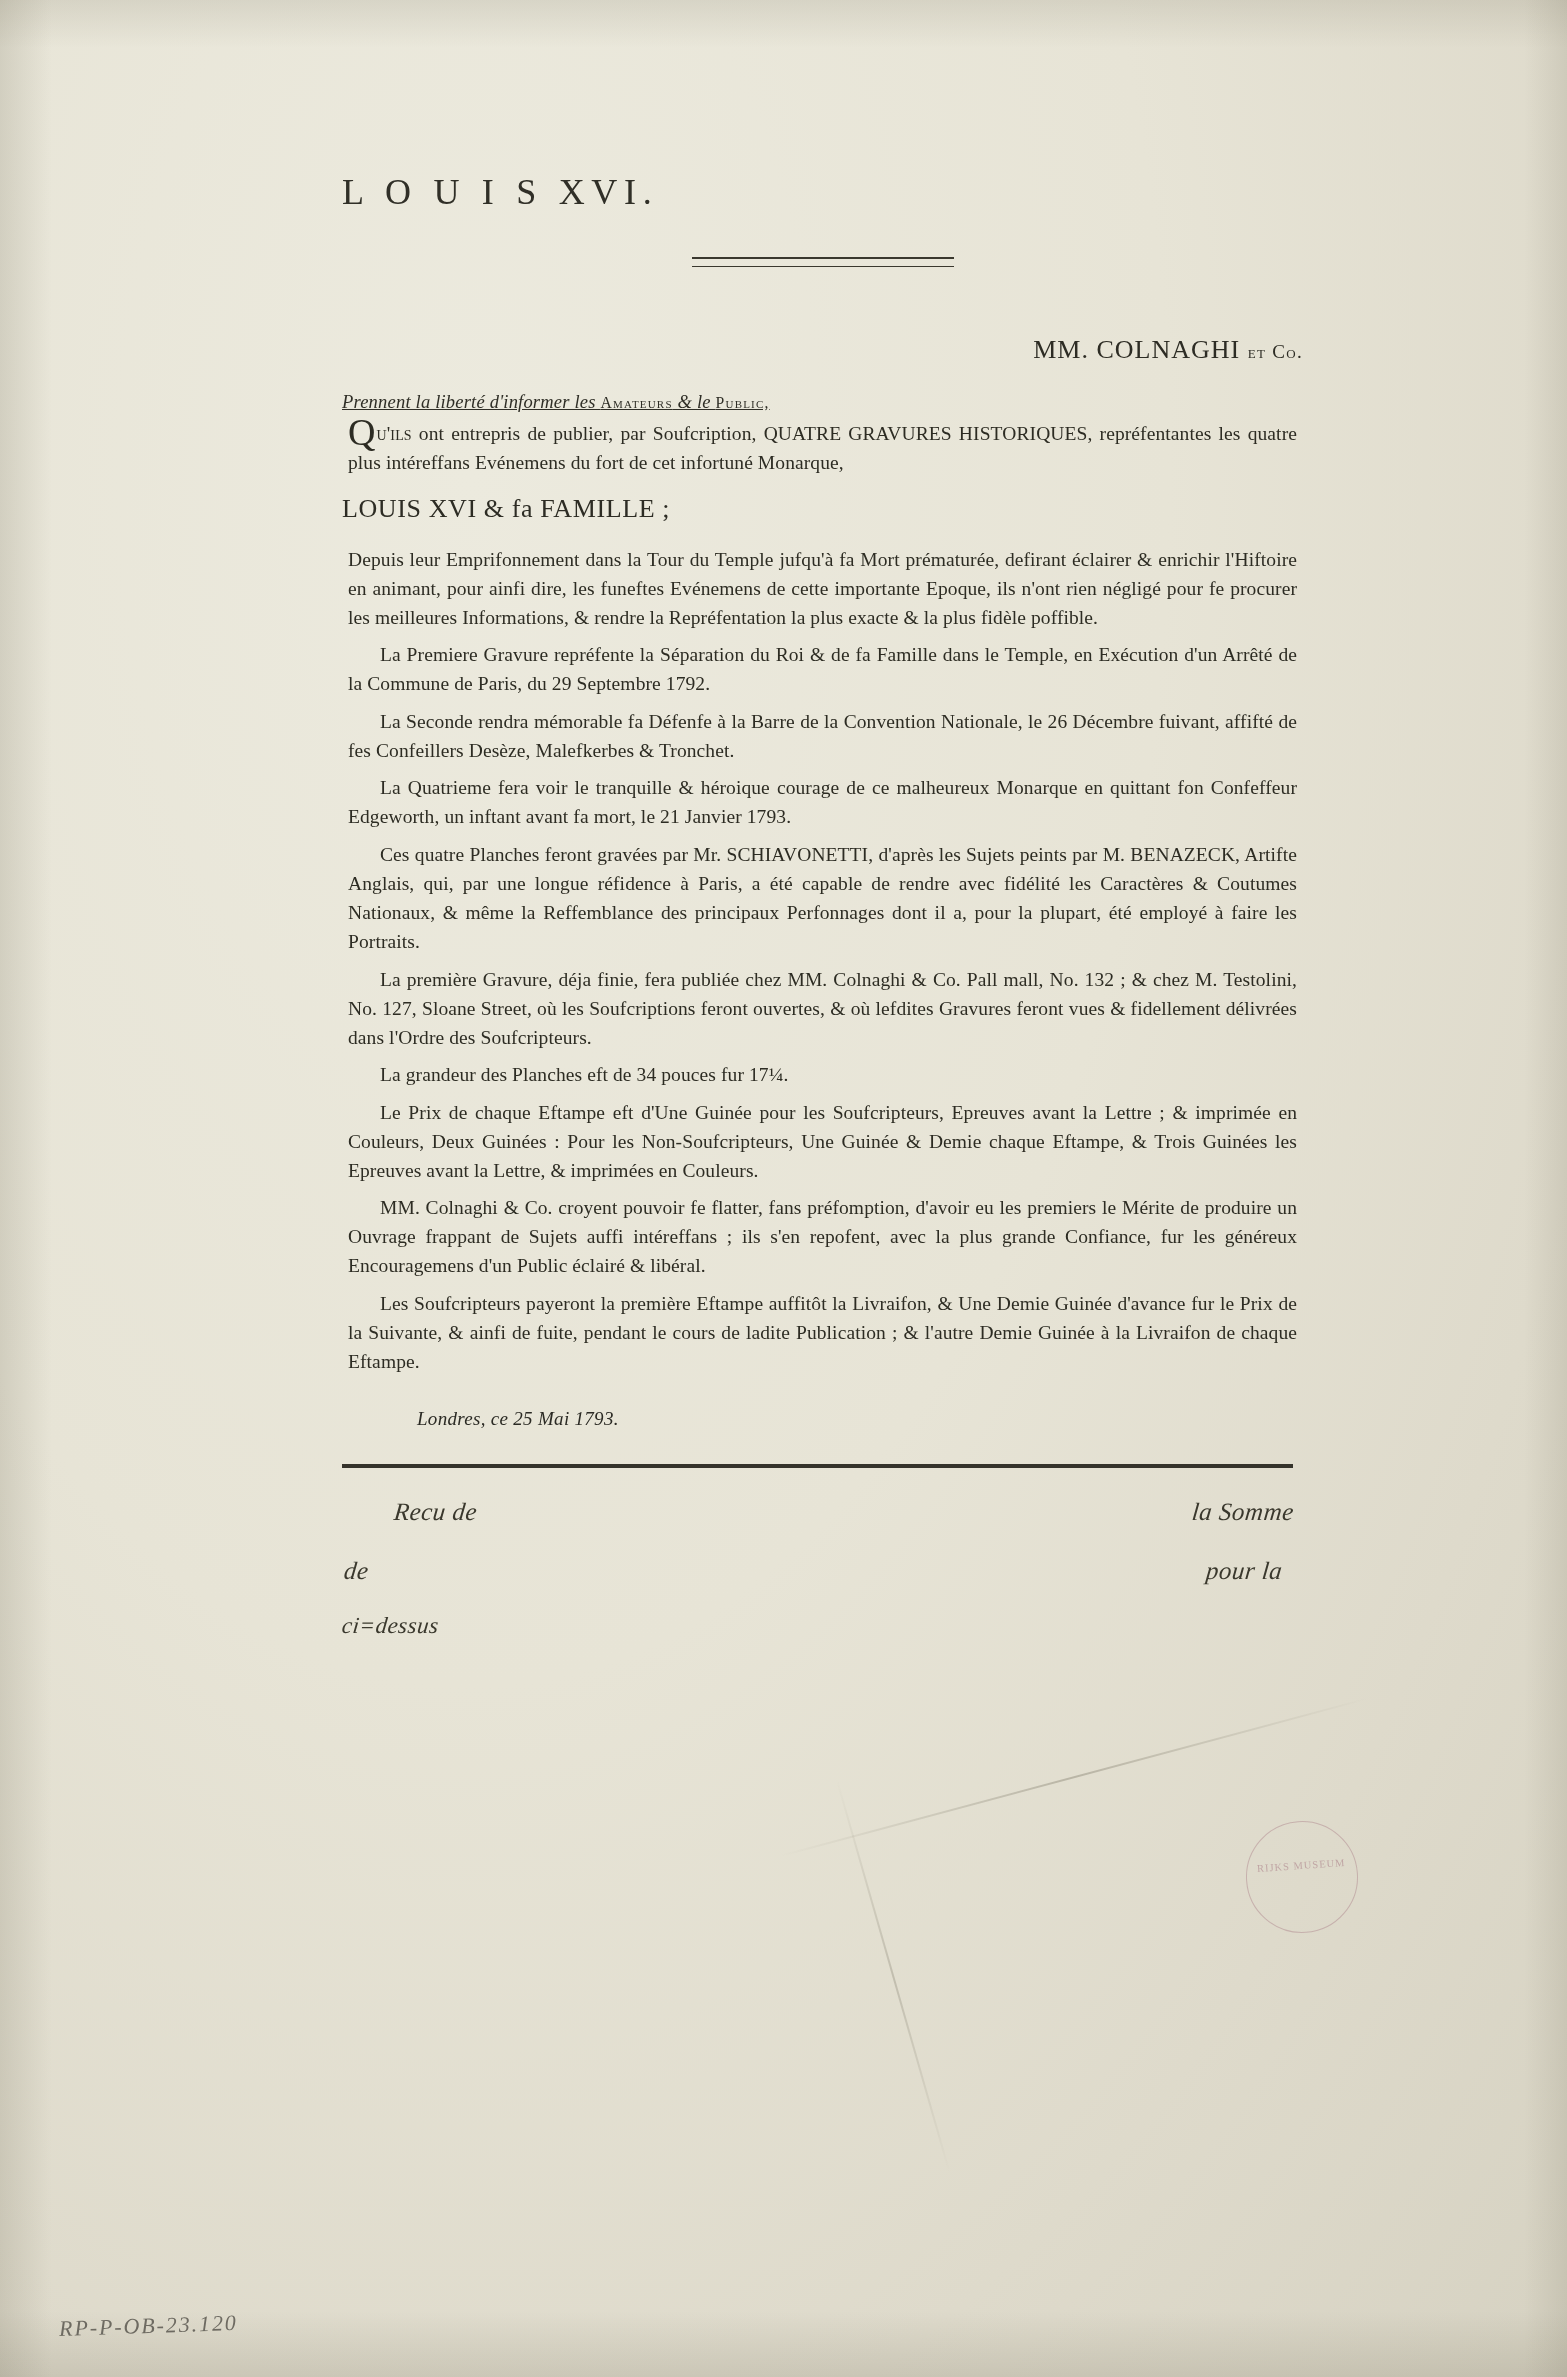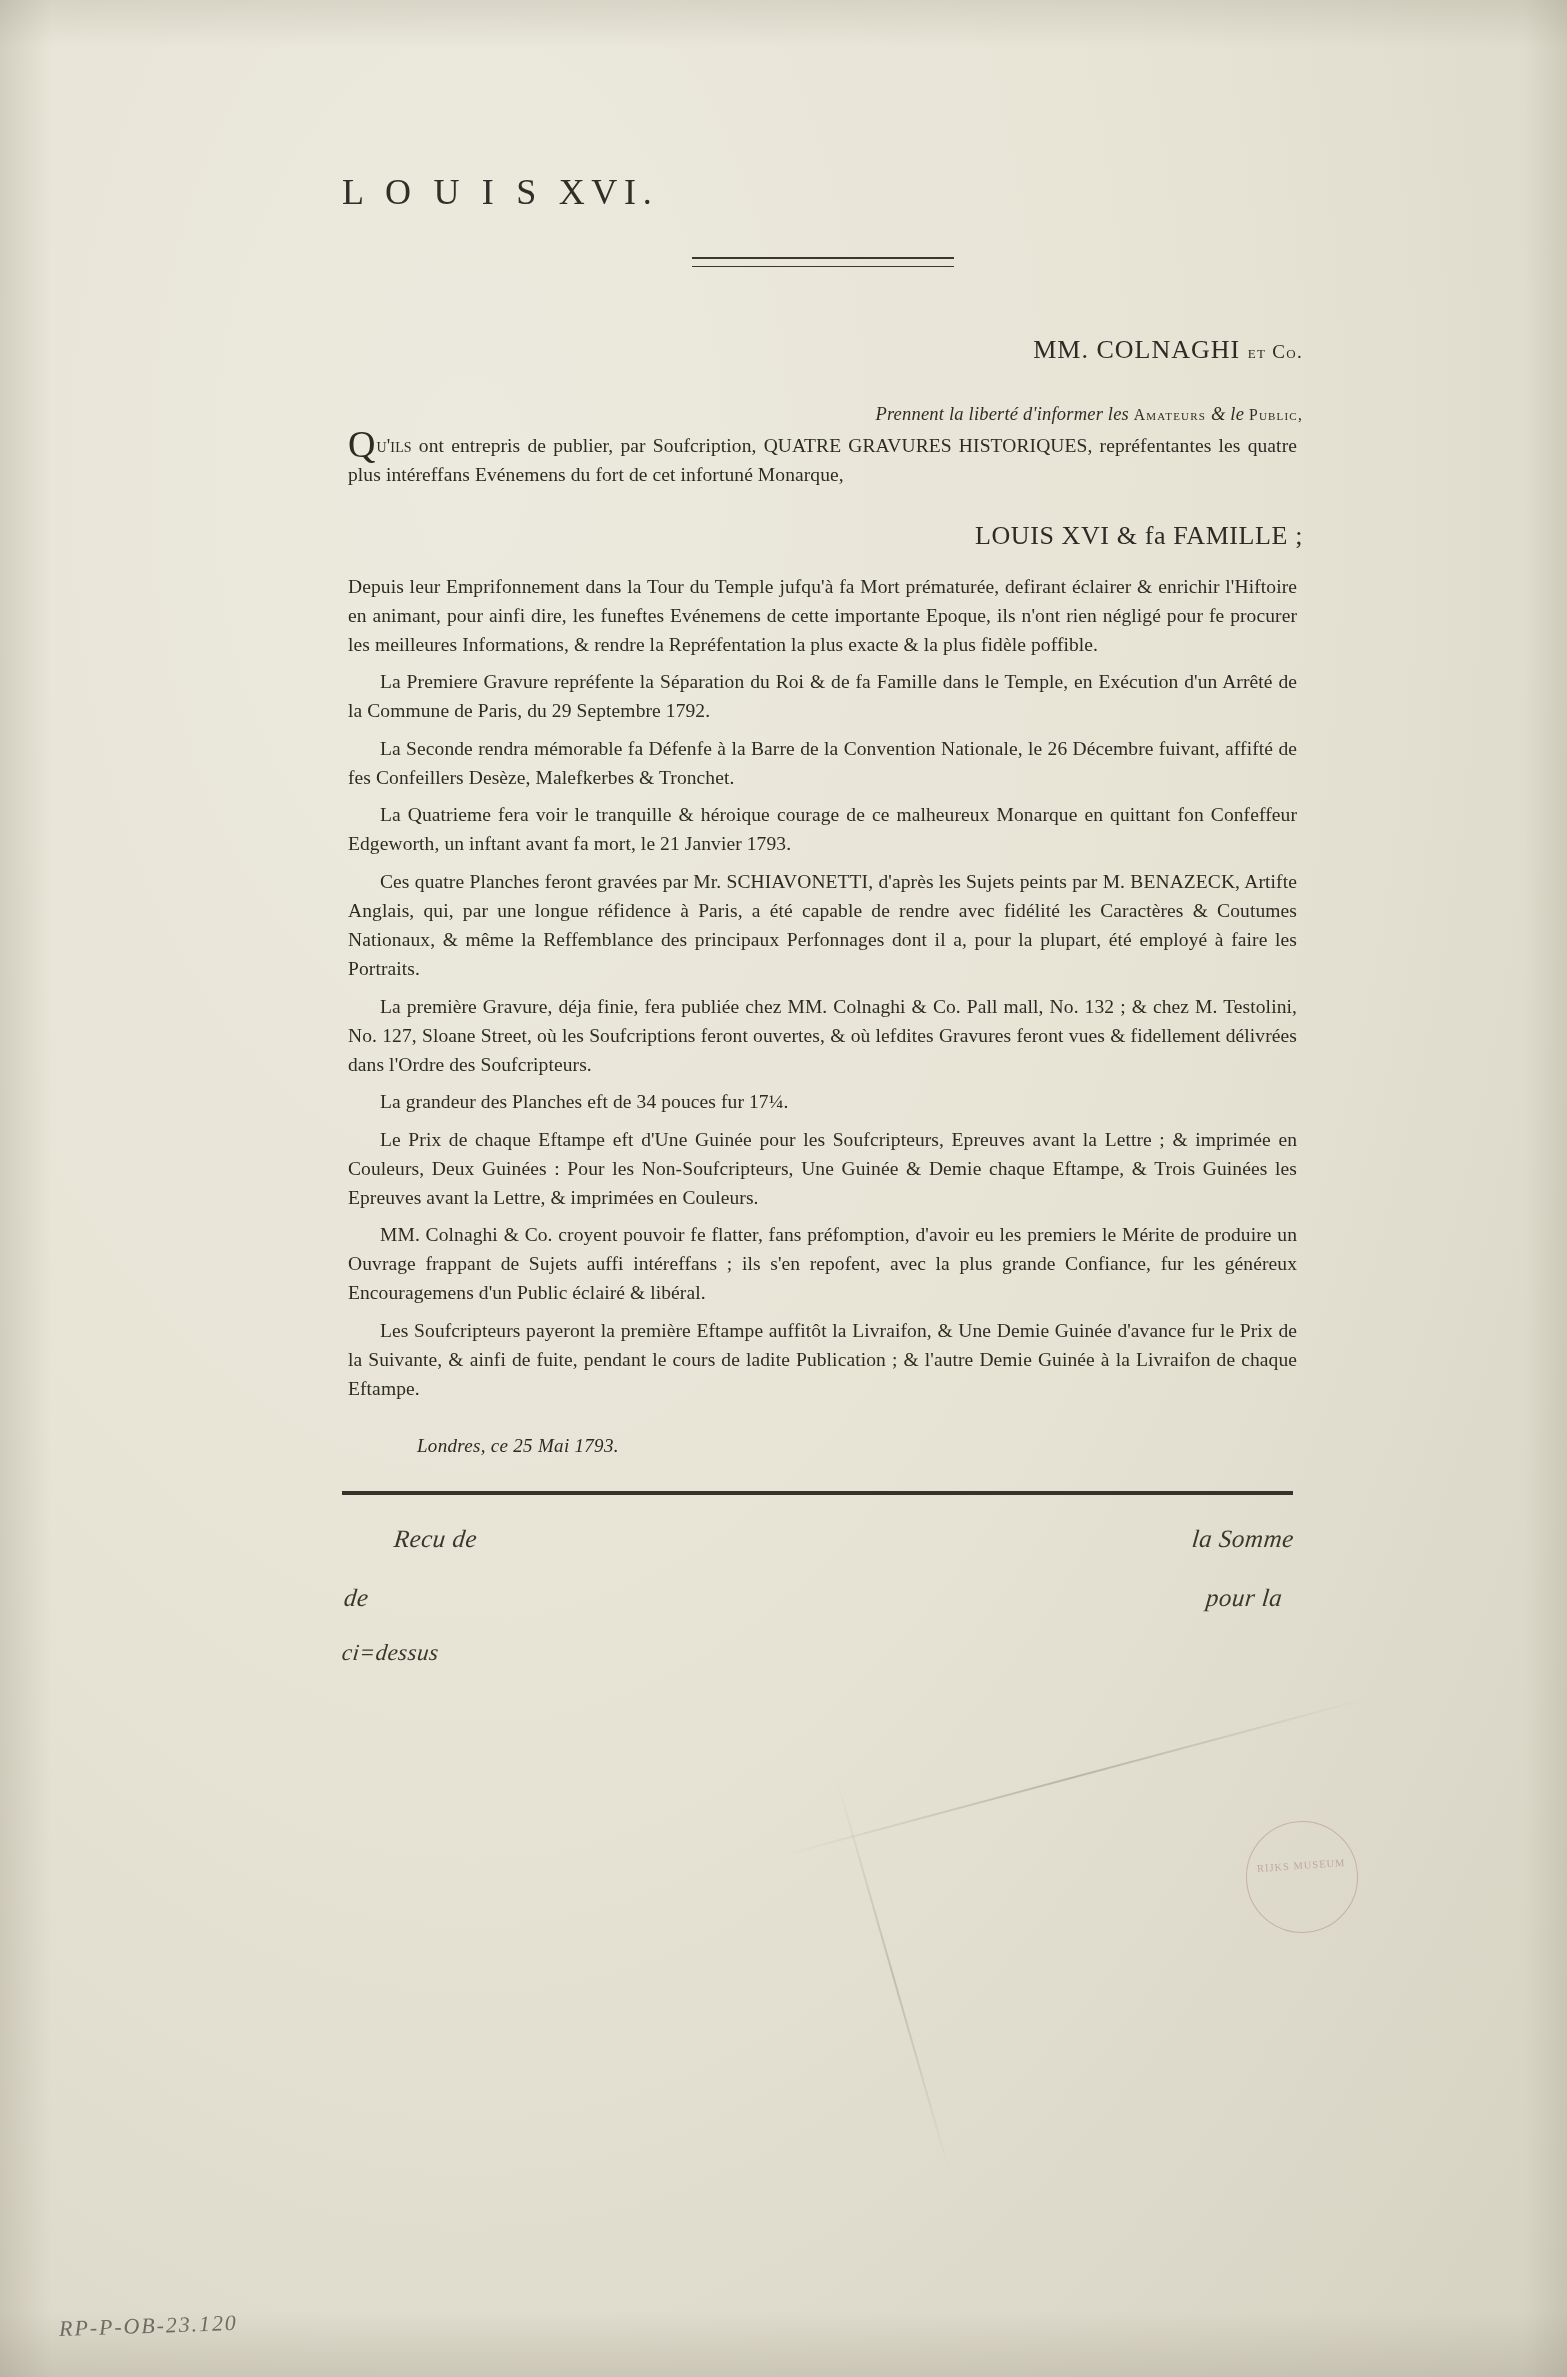--- a/index.html
+++ b/index.html
@@ -80,26 +80,27 @@
   .firm {
     text-align: right;
     margin-top: 68px;
     font-size: 26px;
     letter-spacing: 1px;
     color: #2d2c24;
   }
   .firm .sc { font-size: 19px; letter-spacing: 1.3px; }
 
   .subtitle {
-    text-align: right;
-    margin-top: 39px;
+    text-align: left;
+    margin-top: 27px;
     font-size: 18.5px;
     font-style: italic;
     color: #2f2e26;
     letter-spacing: 0.2px;
+    text-decoration: underline;
   }
   .subtitle .sc { font-style: normal; font-size: 15.7px; letter-spacing: 1.2px; }
 
   p.body {
     margin: 6px;
     font-size: 19.5px;
     line-height: 29px;
     text-align: justify;
     color: #2d2c23;
     letter-spacing: 0.1px;
@@ -112,23 +113,23 @@
     position: relative;
   }
   .dropcap {
     font-size: 38px;
     line-height: 25px;
     vertical-align: -5.7px;
     padding-right: 1px;
   }
 
   .headline2 {
-    text-align: right;
+    text-align: left;
     font-size: 26px;
-    margin-top: 32px;
+    margin-top: 17px;
     margin-bottom: 21px;
     letter-spacing: 0.6px;
     color: #2d2c24;
   }
 
   .sc {
     font-variant: small-caps;
   }
 
   .date-line {

